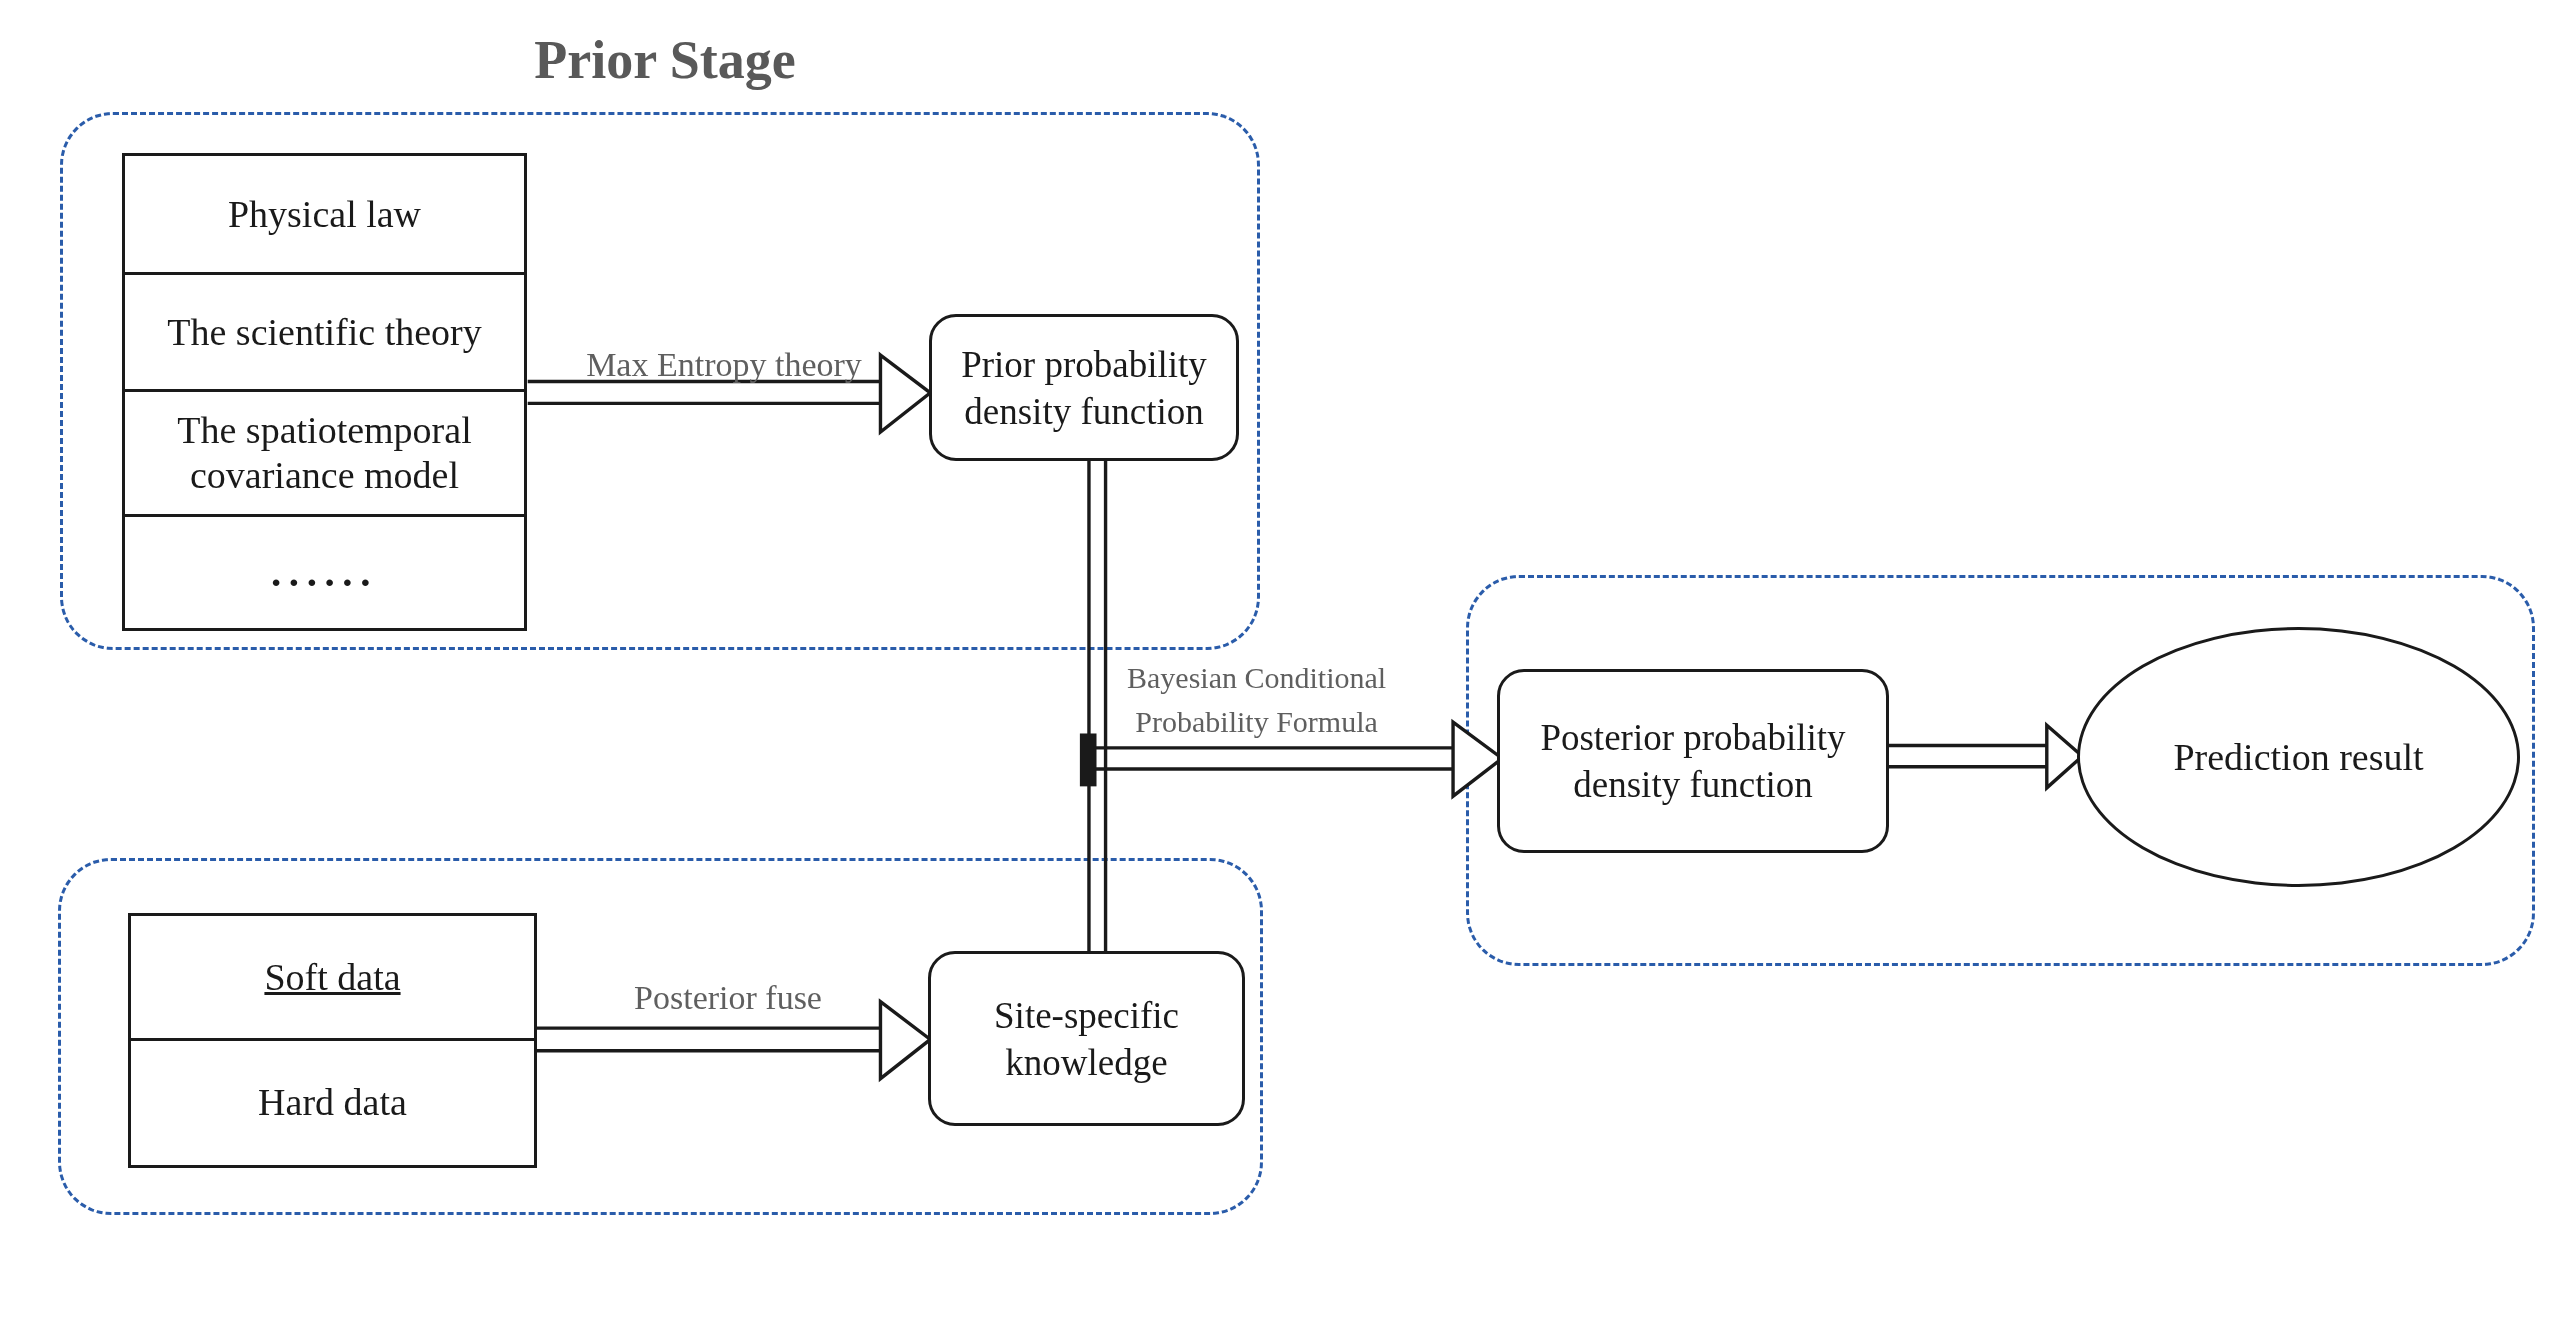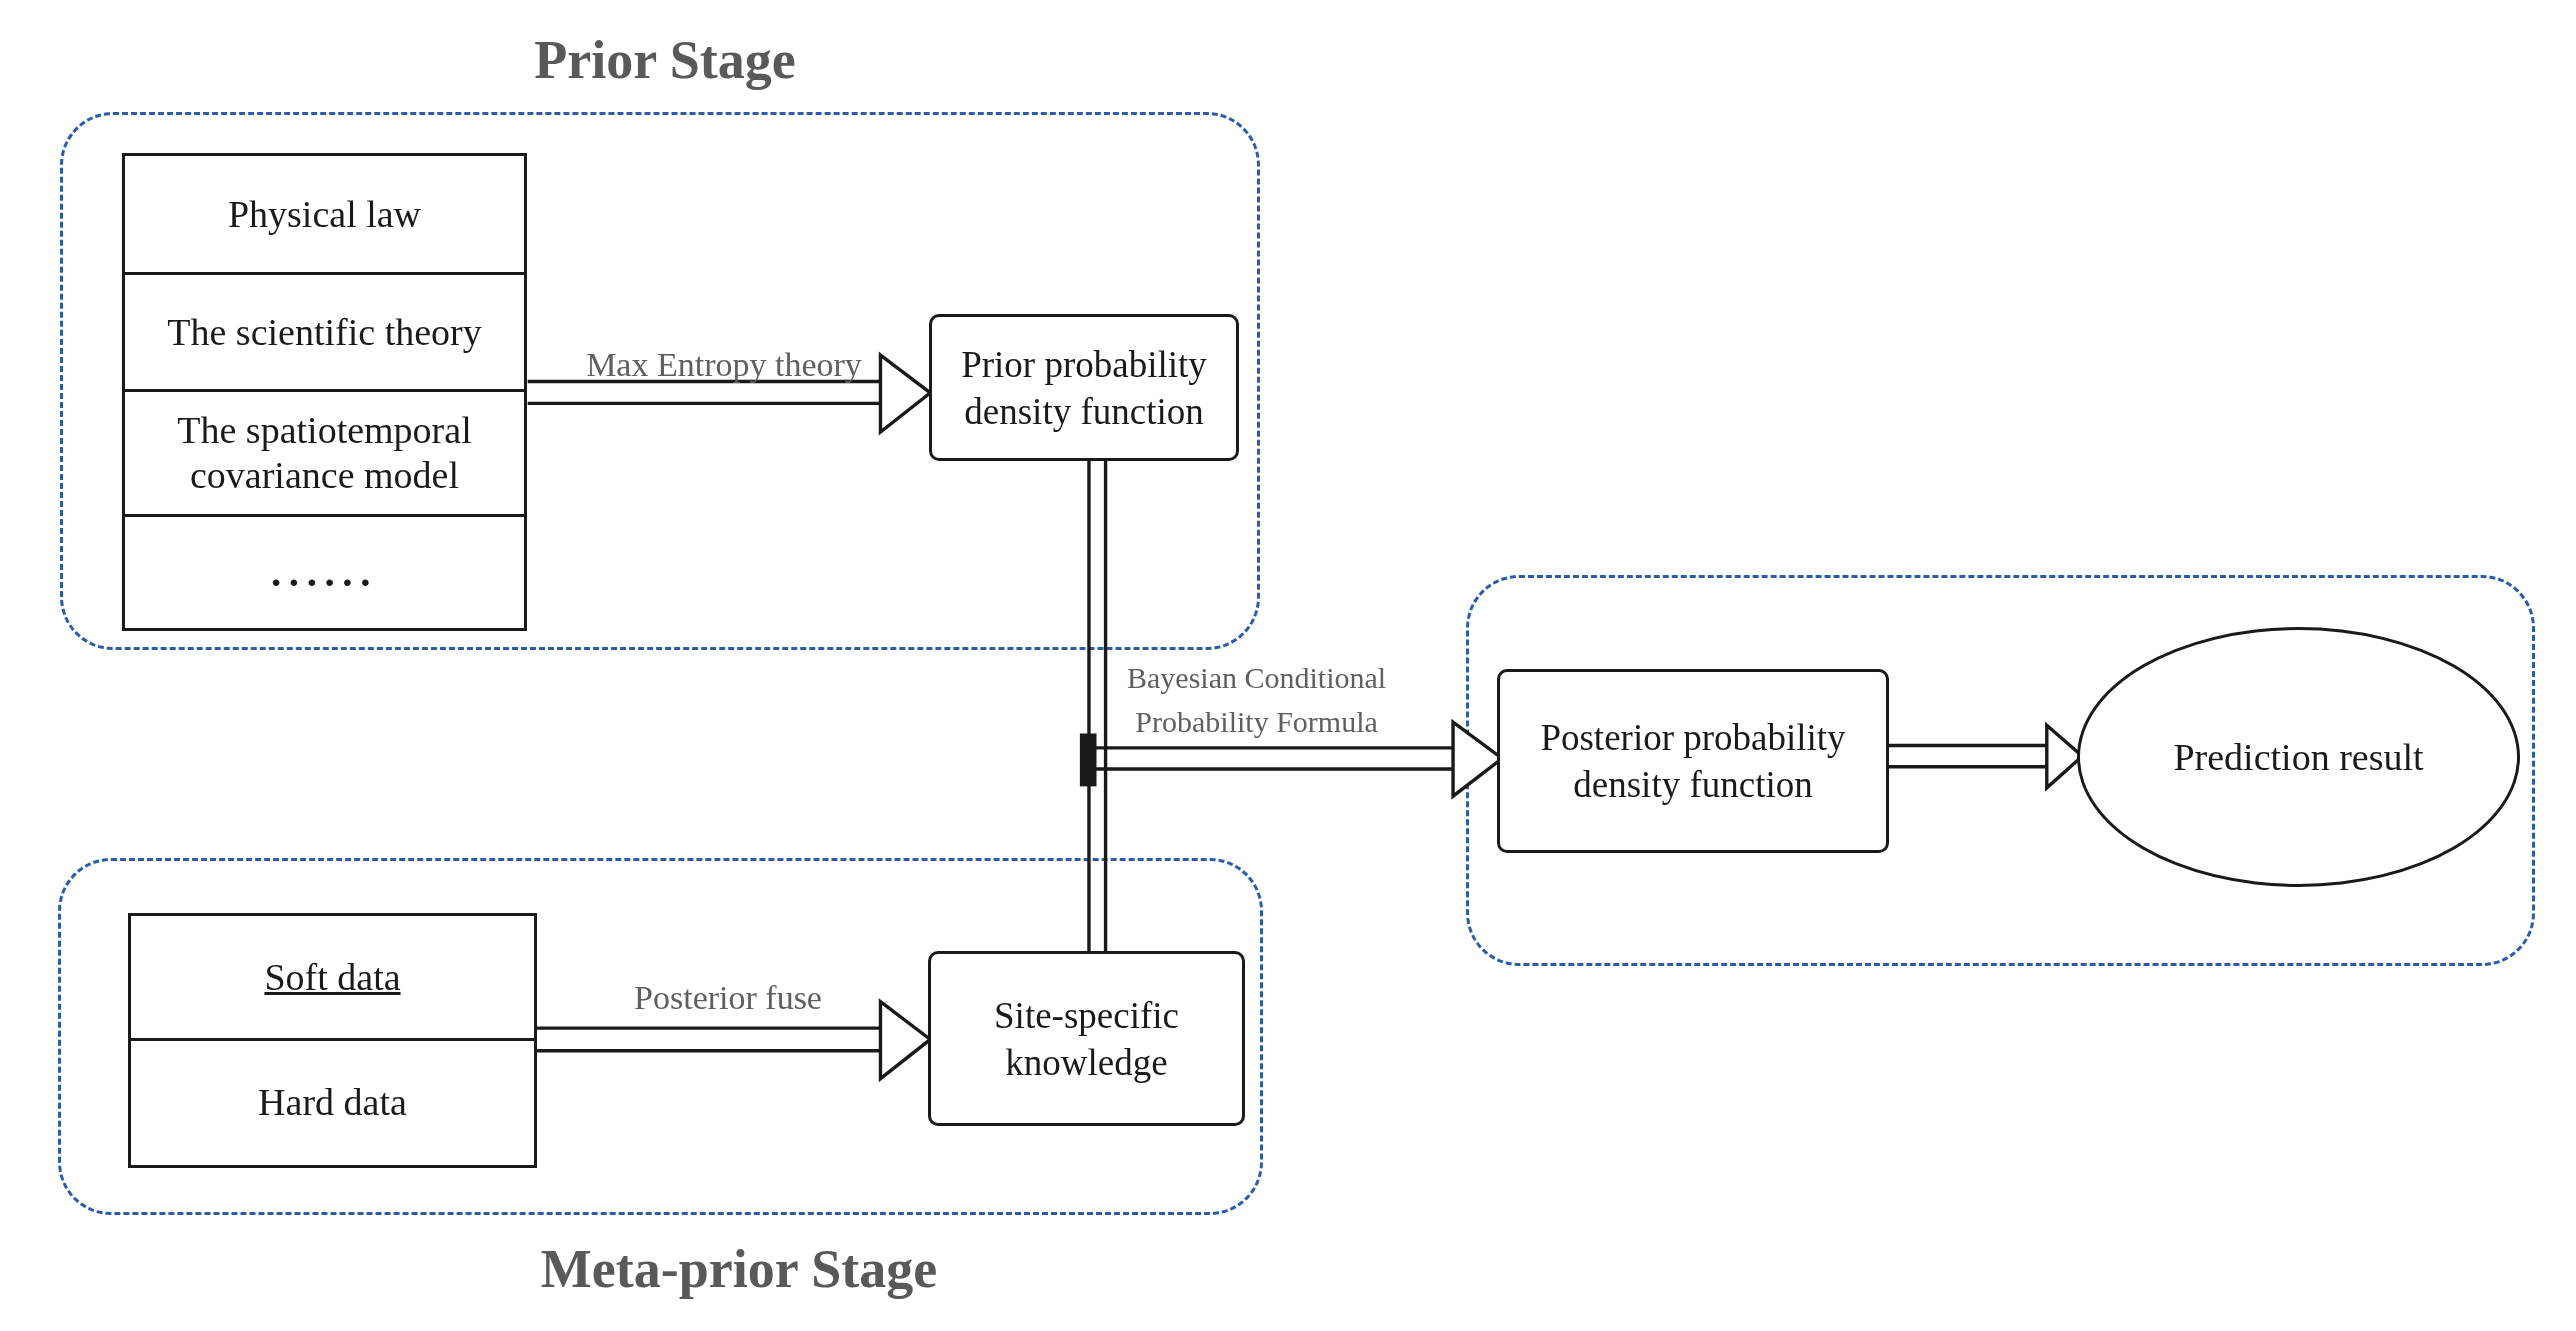--- a/index.html
+++ b/index.html
@@ -63,21 +63,21 @@
   #knowledge-table .src-row:nth-child(1){height:119px;}
   #knowledge-table .src-row:nth-child(2){height:117px;}
   #knowledge-table .src-row:nth-child(3){height:125px;}
   #knowledge-table .src-row:nth-child(4){height:110px;font-weight:bold;letter-spacing:7.6px;font-size:41px;}
   #data-table .src-row:nth-child(1){height:125px;text-decoration:underline;}
   #data-table .src-row:nth-child(2){height:122px;}
   
   .node{
     position:absolute;
     border:3.8px solid var(--ink);
-    border-radius:10px;
+    border-radius:27px;
     background:#ffffff;
     display:flex;align-items:center;justify-content:center;
     text-align:center;
     font-size:37px;line-height:47px;
     white-space:pre-line;
     z-index:2;
   }
   #node-prior-pdf{left:929px;top:314px;width:310px;height:147px;}
   #node-site-knowledge{left:928px;top:951px;width:317px;height:175px;}
   #node-posterior-pdf{left:1497px;top:669px;width:392px;height:184px;}
@@ -146,21 +146,20 @@
       <line class="conn-line" x1="2500" y1="1015" x2="2712" y2="1015"></line>
       <polygon class="conn-head" points="2709,960 2756,1001 2709,1043"></polygon>
     </g>
   </svg>
 
   <div class="stage" id="stage-prior"></div>
   <div class="stage" id="stage-meta"></div>
   <div class="stage" id="stage-posterior"></div>
 
   <div class="stage-title" id="title-prior">Prior Stage</div>
-  <div class="stage-title" id="title-meta">Meta-prior Stage</div>
 
   <div class="src-table" id="knowledge-table">
     <div class="src-row">Physical law</div>
     <div class="src-row">The scientific theory</div>
     <div class="src-row">The spatiotemporal
 covariance model</div>
     <div class="src-row">......</div>
   </div>
 
   <div class="src-table" id="data-table">

